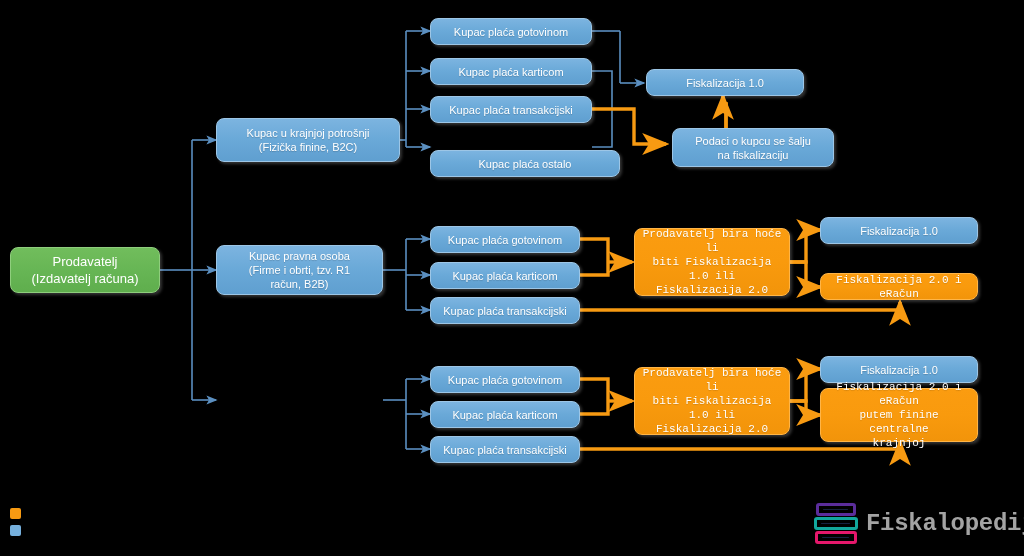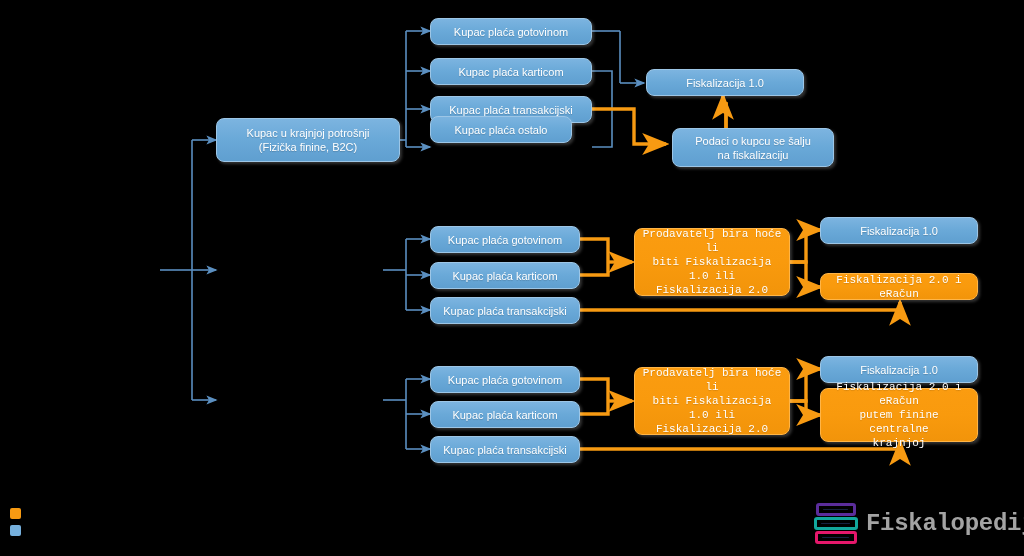--- a/index.html
+++ b/index.html
@@ -126,51 +126,64 @@
       <path d="M580,414 L608,414 L608,401"></path>
       <path d="M608,401 L632,401" marker-end="url(#arrO)"></path>
 
       <path d="M790,401 L806,401 L806,369 L820,369" marker-end="url(#arrO)"></path>
       <path d="M790,401 L806,401 L806,415 L820,415" marker-end="url(#arrO)"></path>
 
       <path d="M580,449 L900,449 L900,442" marker-end="url(#arrO)"></path>
     </g>
   </svg>
 
+  <div class="node green" style="left:10px;top:247px;width:150px;height:46px;">
+    <div>
+      <div>Prodavatelj</div>
+      <div>(Izdavatelj računa)</div>
+    </div>
+  </div>
 
   <div class="node blue" style="left:216px;top:118px;width:184px;height:44px;">
     <div>
       <div>Kupac u krajnjoj potrošnji</div>
       <div>(Fizička finine, B2C)</div>
     </div>
   </div>
 
   <div class="node blue" style="left:430px;top:18px;width:162px;height:27px;">
     <span>Kupac plaća gotovinom</span>
   </div>
   <div class="node blue" style="left:430px;top:58px;width:162px;height:27px;">
     <span>Kupac plaća karticom</span>
   </div>
   <div class="node blue" style="left:430px;top:96px;width:162px;height:27px;">
     <span>Kupac plaća transakcijski</span>
   </div>
-  <div class="node blue" style="left:430px;top:116px;width:142px;height:27px;">
+  <div class="node blue" style="left:430px;top:150px;width:190px;height:27px;">
     <span>Kupac plaća ostalo</span>
   </div>
 
   <div class="node blue" style="left:646px;top:69px;width:158px;height:27px;">
     <span>Fiskalizacija 1.0</span>
   </div>
   <div class="node blue" style="left:672px;top:128px;width:162px;height:39px;">
     <div>
       <div>Podaci o kupcu se šalju</div>
       <div>na fiskalizaciju</div>
     </div>
   </div>
 
+  <div class="node blue" style="left:216px;top:245px;width:167px;height:50px;">
+    <div>
+      <div>Kupac pravna osoba</div>
+      <div>(Firme i obrti, tzv. R1</div>
+      <div>račun, B2B)</div>
+    </div>
+  </div>
 
   <div class="node blue" style="left:430px;top:226px;width:150px;height:27px;">
     <span>Kupac plaća gotovinom</span>
   </div>
   <div class="node blue" style="left:430px;top:262px;width:150px;height:27px;">
     <span>Kupac plaća karticom</span>
   </div>
   <div class="node blue" style="left:430px;top:297px;width:150px;height:27px;">
     <span>Kupac plaća transakcijski</span>
   </div>

